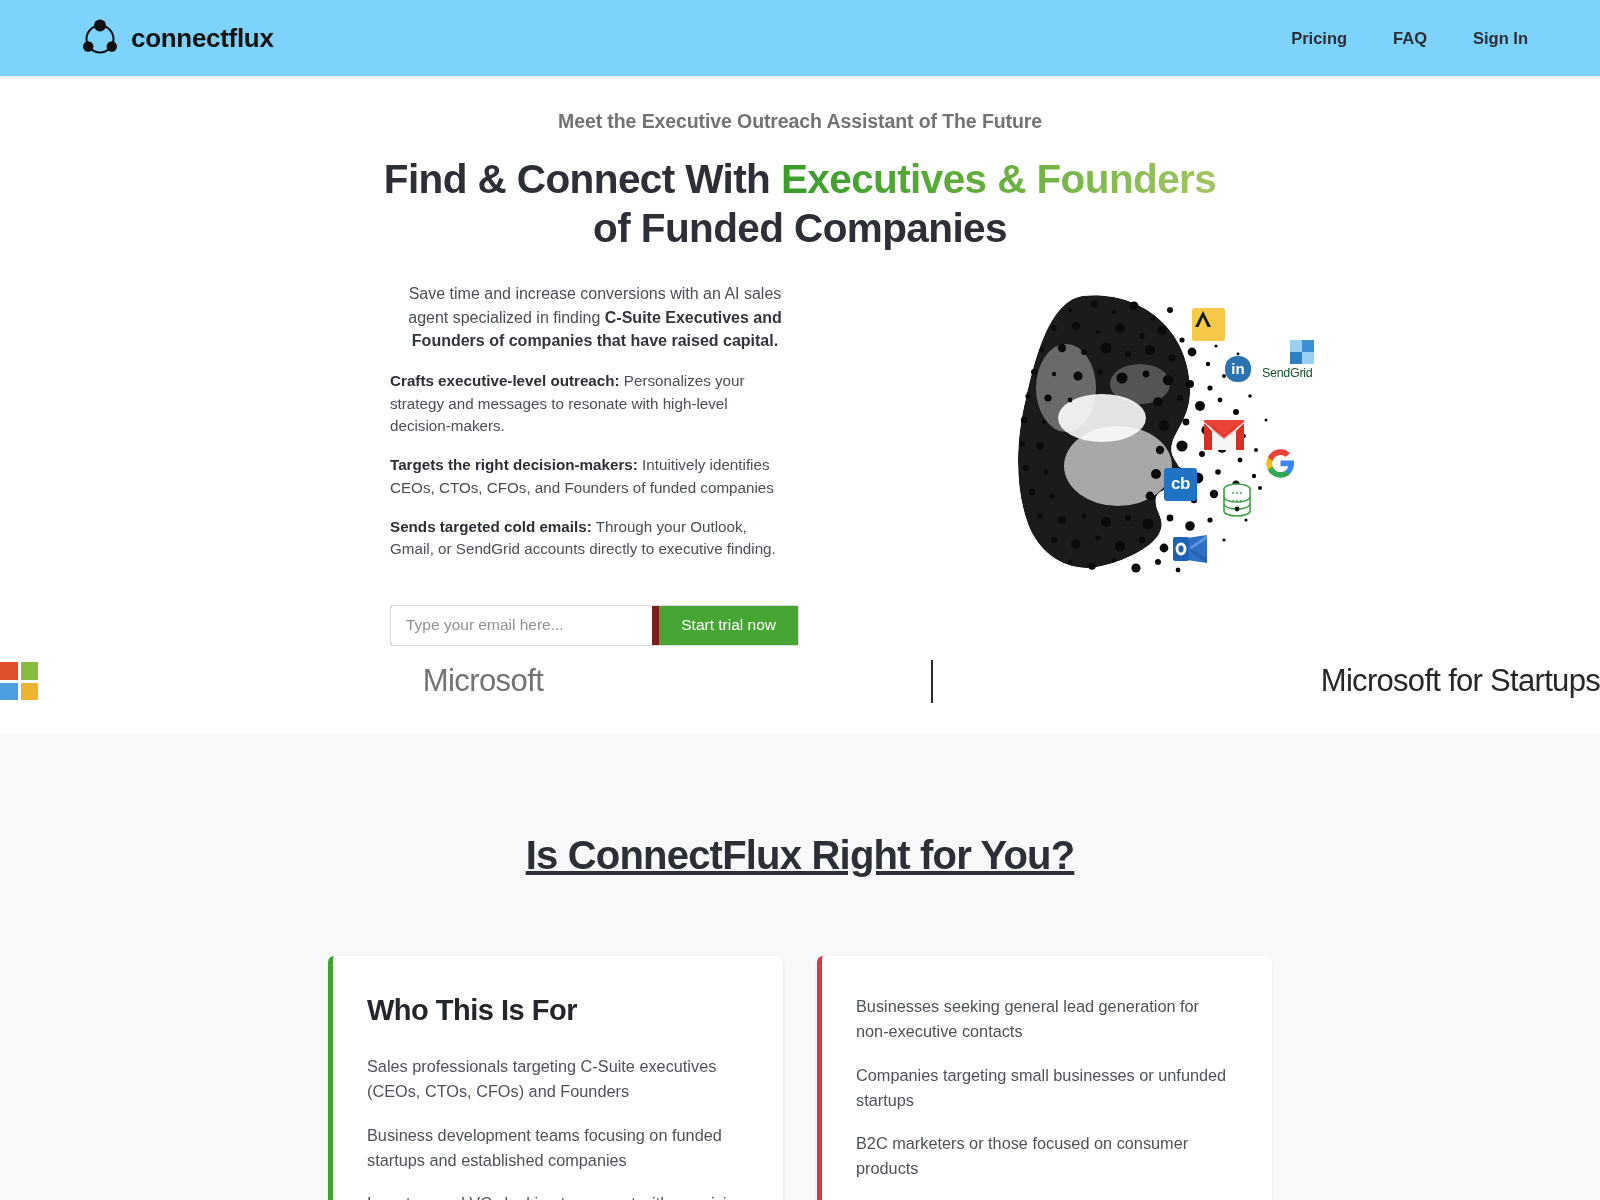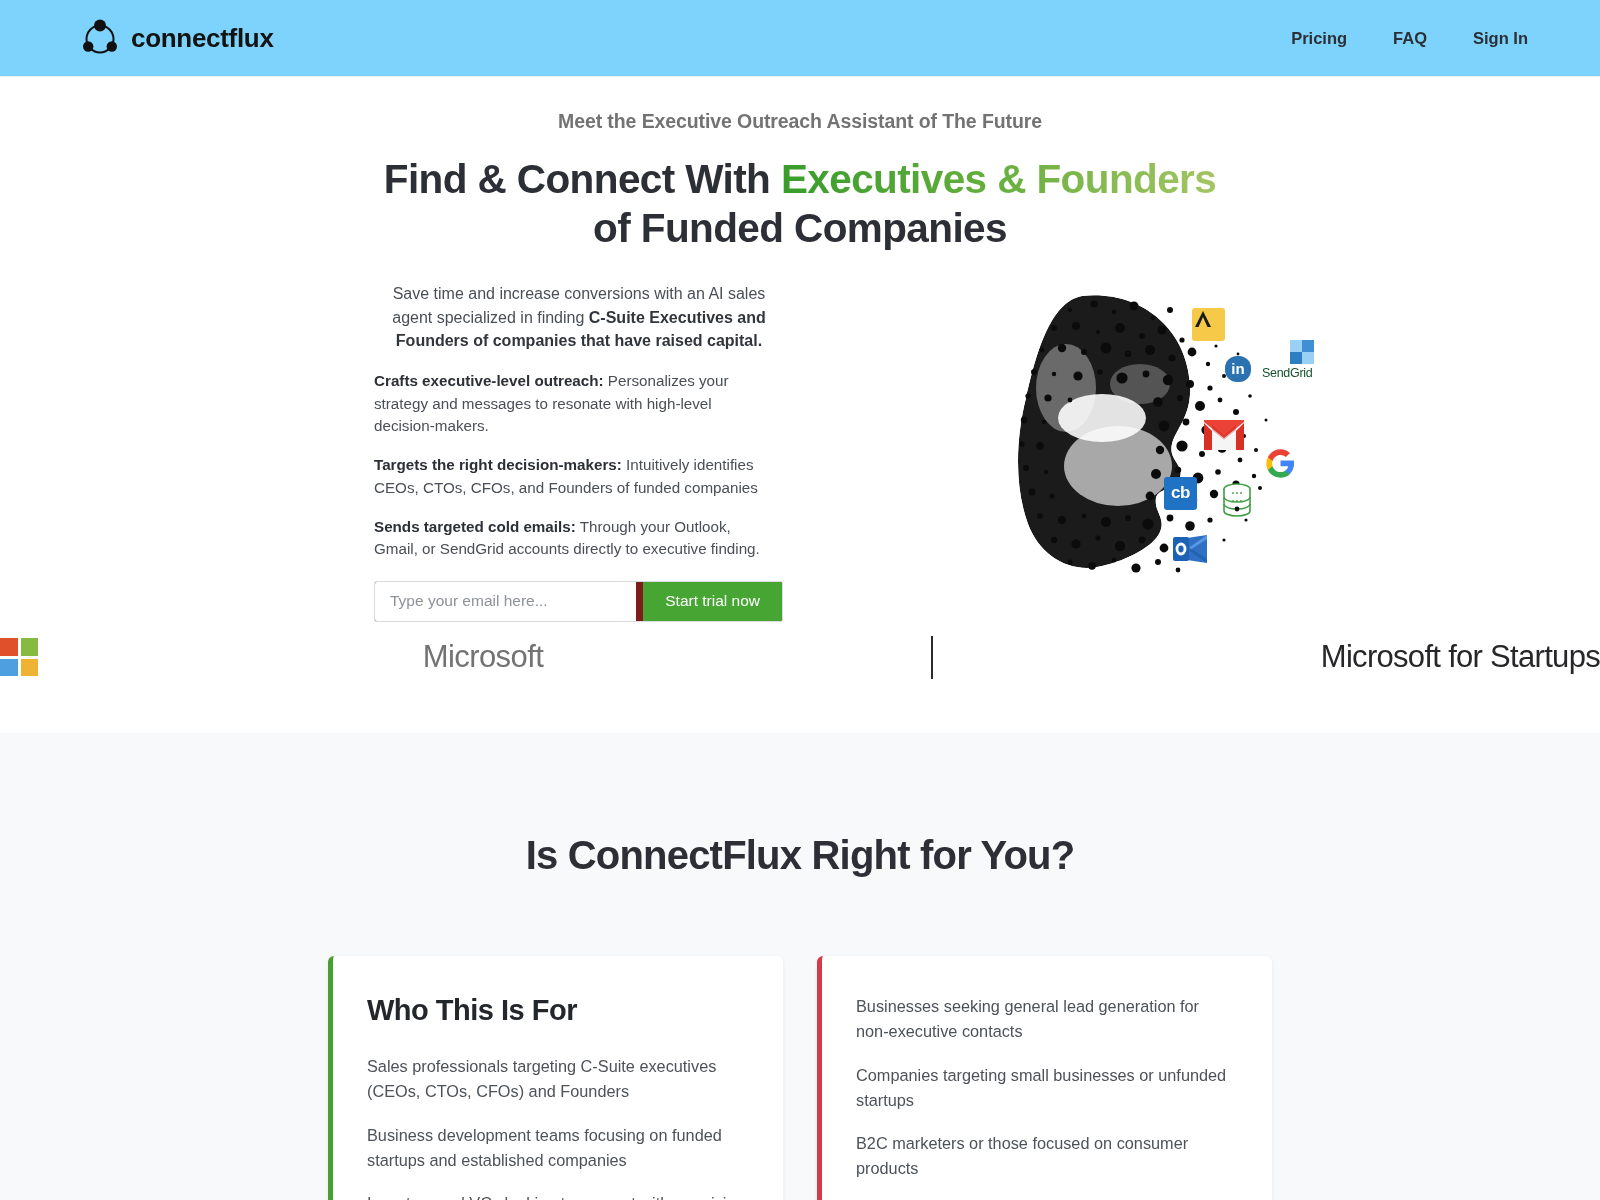--- a/index.html
+++ b/index.html
@@ -68,21 +68,21 @@
     background: linear-gradient(90deg, #389c2b 0%, #62ad3c 45%, #a3c563 100%);
     -webkit-background-clip: text;
     background-clip: text;
     -webkit-text-fill-color: transparent;
     color: transparent;
   }
 
   .hero-body {
     display: flex;
     margin-top: 28px;
-    padding: 0 64px;
+    padding: 0 80px;
   }
   .hero-left { width: 720px; padding-left: 310px; }
   .hero-right {
     flex: 1;
     display: flex;
     justify-content: center;
     align-items: flex-start;
     padding-top: 6px;
   }
 
@@ -99,21 +99,21 @@
   .feat {
     margin-top: 17px;
     font-size: 15.2px;
     line-height: 1.47;
     color: #4a4f57;
     max-width: 400px;
   }
   .feat b { color: #2b2f36; font-weight: bold; }
 
   .signup {
-    margin-top: 20px;
+    margin-top: 44px;
     display: flex;
     width: 409px;
     height: 41px;
     border: 1px solid #d8dbdf;
     border-radius: 3px;
     overflow: hidden;
     background: #7f1d1d;
     gap: 7px;
   }
   .email-input {
@@ -156,21 +156,21 @@
   }
   .lb-sendgrid { left: 252px; top: 55px; width: 62px; height: 44px; }
   .lb-sendgrid .sg-text {
     position: absolute; left: 0; top: 23px;
     font-size: 12.5px; color: #14532d; letter-spacing: -0.3px;
     font-family: "Liberation Sans", sans-serif;
   }
   .lb-gmail { left: 194px; top: 132px; width: 40px; height: 31px; }
   .lb-google { left: 255px; top: 160px; width: 31px; height: 31px; }
   .lb-cb {
-    left: 154px; top: 189px; width: 33px; height: 33px;
+    left: 154px; top: 180px; width: 33px; height: 33px;
     background: #1f72c4; border-radius: 3px;
     display: flex; align-items: center; justify-content: center;
     color: #fff; font-weight: bold; font-size: 17px; letter-spacing: -0.5px;
   }
   .lb-db { left: 212px; top: 195px; width: 30px; height: 34px; }
   .lb-outlook { left: 163px; top: 245px; width: 36px; height: 32px; }
 
   
   .partner {
     display: flex;
@@ -201,20 +201,21 @@
     background: #f8f9fb;
     height: 467px;
     padding-top: 100px;
   }
   .section2-title {
     text-align: center;
     font-size: 40px;
     font-weight: bold;
     color: #2c2f35;
     letter-spacing: -0.8px;
+    text-decoration: underline;
   }
   .cards {
     display: flex;
     justify-content: center;
     gap: 34px;
     margin-top: 78px;
   }
   .card {
     width: 455px;
     background: #ffffff;

